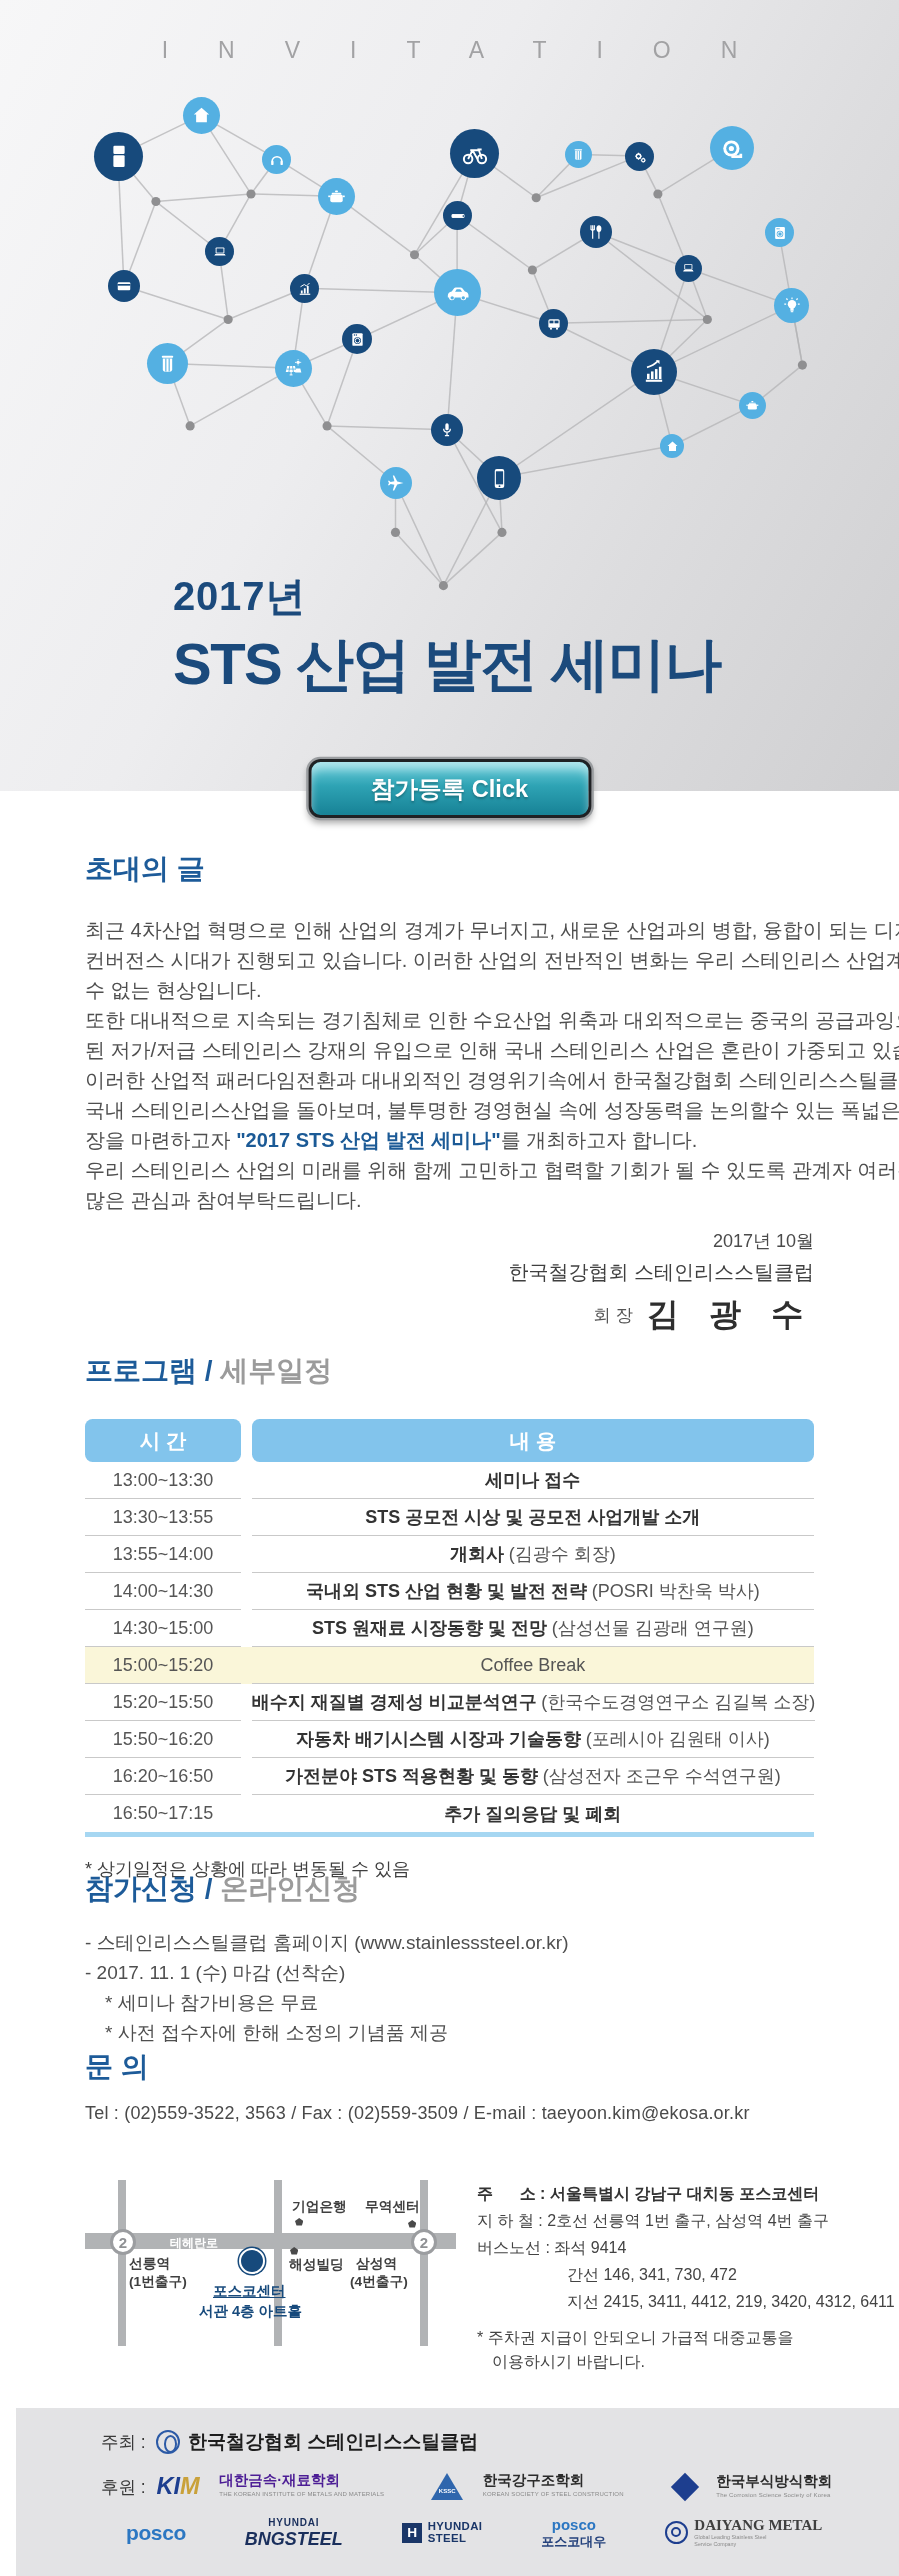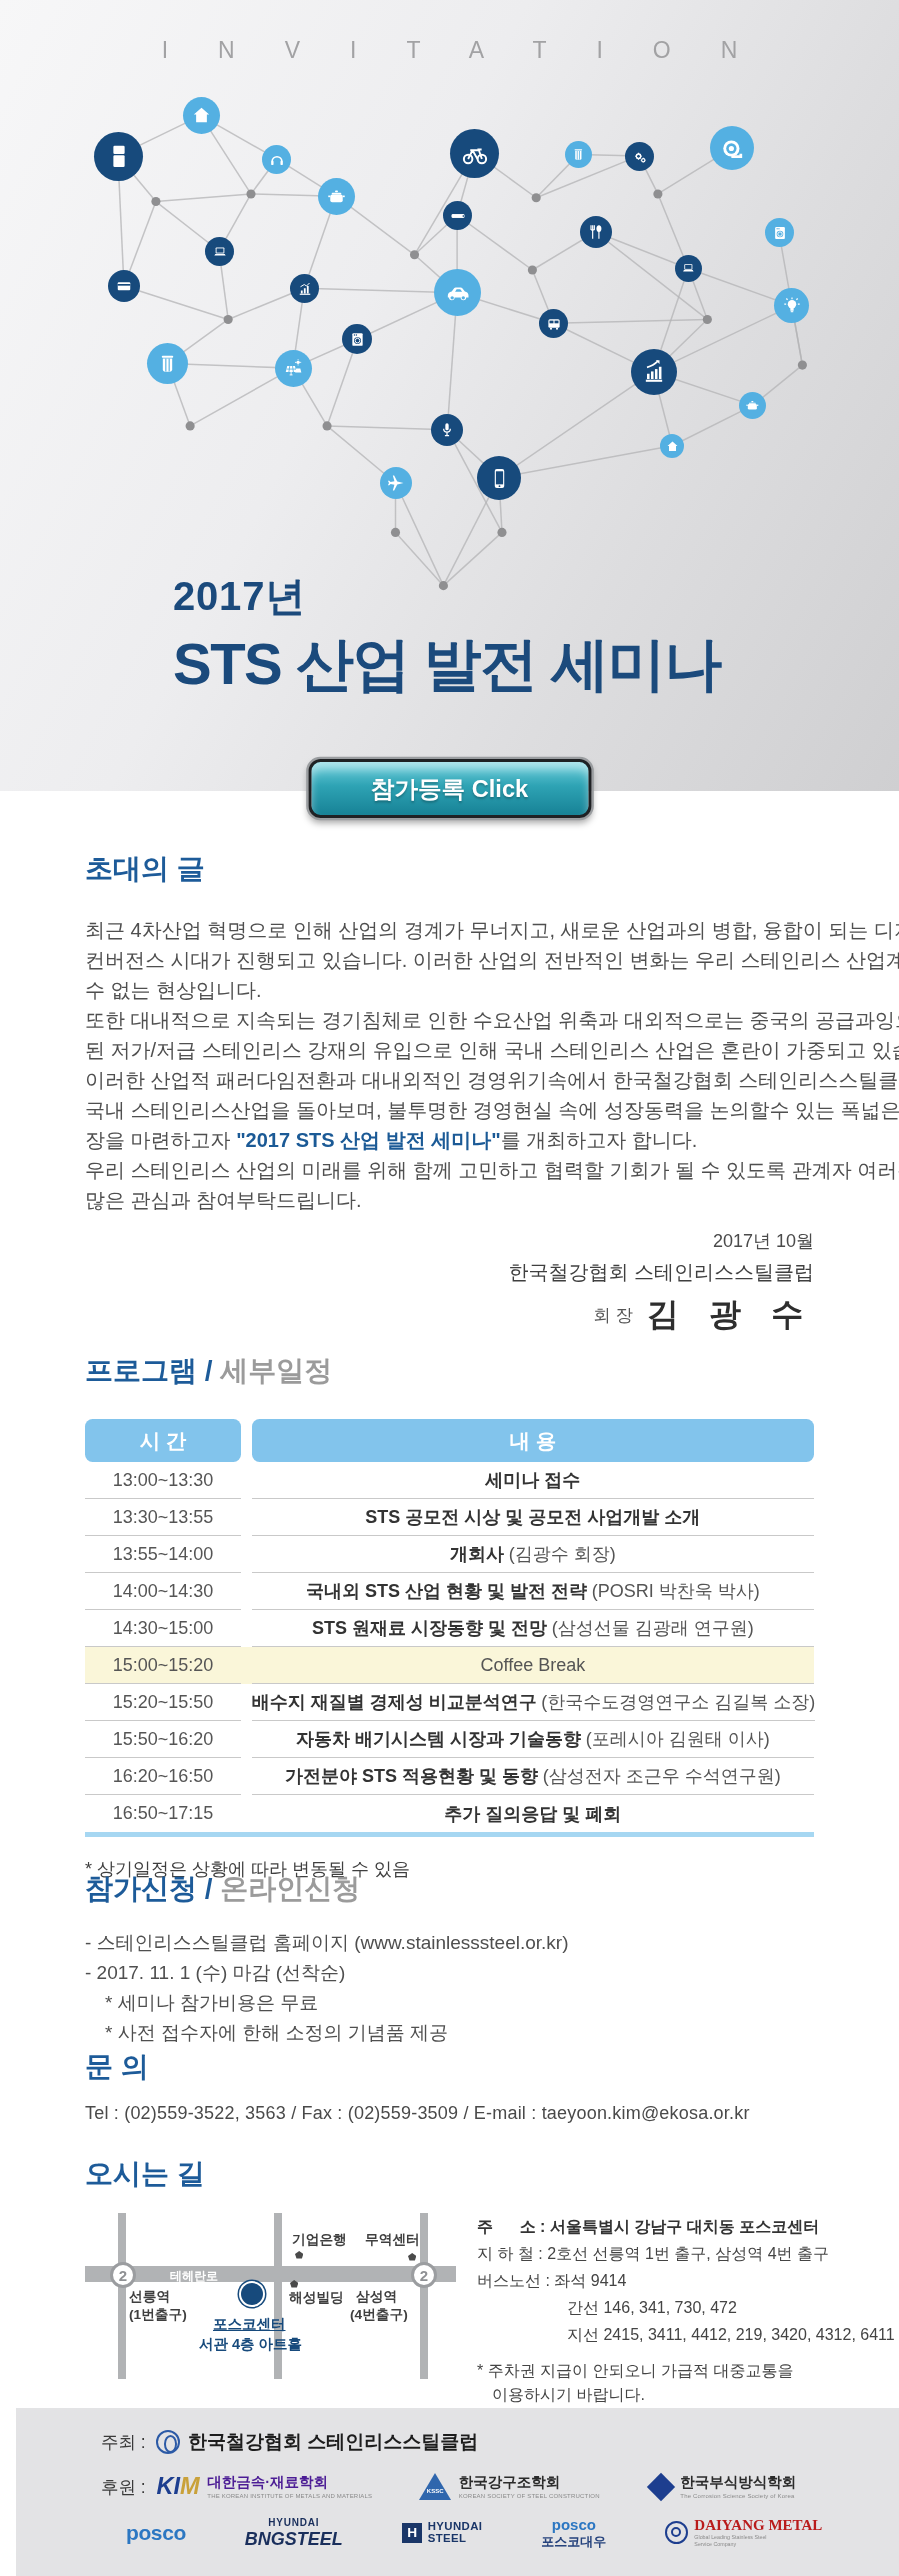--- a/index.html
+++ b/index.html
@@ -94,21 +94,21 @@
 
   
   .footer{position:absolute;left:16px;top:2408px;width:899px;height:168px;background:#e3e3e5;}
   .f-row{display:flex;align-items:center;padding-left:85px;}
   .f-label{font-size:17.5px;color:#3a3a3a;margin-right:10.7px;}
   .host-row{padding-top:21px;}
   .host-logo{width:24px;height:24px;border-radius:50%;border:2.3px solid #2c5aa6;position:relative;margin-right:7.6px;flex:none;}
   .host-logo::after{content:"";position:absolute;left:5.3px;top:3px;width:9px;height:13.7px;border:2.3px solid #2c5aa6;border-radius:50%;}
   .host-name{font-size:19px;font-weight:800;color:#1d1d1d;}
   .sponsor-row{margin-top:18px;}
-  .sponsor{display:flex;align-items:flex-end;margin-right:47px;}
+  .sponsor{display:flex;align-items:flex-start;margin-right:47px;gap:12px;}
   .kim-mark{font-size:23.6px;font-weight:800;font-style:italic;color:#1d3e8f;margin-right:7.6px;}
   .kim-mark .gold{color:#c9a13a;}
   .sp-col{display:flex;flex-direction:column;line-height:1.1;}
   .sp-kr{font-size:14.5px;font-weight:800;color:#2b2b2b;}
   .sp-kr.blue{color:#4c1d95;}
   .sp-en{font-size:6px;color:#8a8a8a;margin-top:2.3px;letter-spacing:0.2px;}
   .kssc-tri{position:relative;width:0;height:0;border-left:16px solid transparent;border-right:16px solid transparent;
       border-bottom:27px solid #2f66ad;margin-right:7.6px;}
   .kssc-tri span{position:absolute;left:-9px;top:15px;width:18px;text-align:center;color:#fff;font-size:6px;font-weight:700;}
   .cor-diamond{width:20px;height:20px;background:#1d3e8f;transform:rotate(45deg);margin:3px 9px 3px 4.6px;flex:none;}
@@ -122,21 +122,21 @@
   .hbox{width:20.5px;height:20.5px;background:#1a3668;color:#fff;font-weight:800;font-size:13.7px;
       display:flex;align-items:center;justify-content:center;margin-right:5.3px;flex:none;}
   .hst{display:flex;flex-direction:column;line-height:1.05;}
   .hst span{font-size:11.4px;font-weight:800;color:#1a3668;letter-spacing:0.4px;}
   .pdw{display:flex;flex-direction:column;align-items:center;line-height:1.1;}
   .pdw .p{font-size:15px;font-weight:800;color:#2c77c2;}
   .pdw .k{font-size:13px;font-weight:800;color:#25427c;margin-top:1.5px;}
   .dy-logo{width:23px;height:23px;border-radius:50%;border:2.3px solid #1d3e8f;position:relative;margin-right:6px;flex:none;}
   .dy-logo::after{content:"";position:absolute;left:3.8px;top:3.8px;width:6px;height:6px;border:2.3px solid #1d3e8f;border-radius:50%;}
   .dy-col{display:flex;flex-direction:column;line-height:1.05;}
-  .dy-name{font-family:"Liberation Serif",serif;font-size:15px;font-weight:700;color:#b91c1c;}
+  .dy-name{font-family:"Liberation Serif",serif;font-size:15px;font-weight:700;color:#404040;}
   .dy-sub{font-size:5.3px;color:#8a8a8a;margin-top:1.5px;}
 </style>
 </head>
 <body>
 
 <div class="page">
 
   <div class="hero">
     <div class="invitation">INVITATION</div>
     <div id="hero-graphic">
@@ -563,21 +563,20 @@
         <div class="sub">* 사전 접수자에 한해 소정의 기념품 제공</div>
       </div>
   </div>
 
   <div class="section contact">
     <div class="sec-h">문 의</div>
     <div class="contact-line">Tel : (02)559-3522, 3563  /  Fax : (02)559-3509  /  E-mail : taeyoon.kim@ekosa.or.kr</div>
   </div>
 
   <div class="section directions">
-    <div class="sec-h">오시는 길</div>
     <div class="dir-row">
       <div class="map">
         <div class="road-v" style="left:33px"></div>
         <div class="road-v" style="left:189px"></div>
         <div class="road-v" style="left:335px"></div>
         <div class="road-h"></div>
         <div class="road-name">테헤란로</div>
         <div class="badge2" style="left:25px;top:49px">2</div>
         <div class="badge2" style="left:326px;top:49px">2</div>
         <div class="map-label" style="left:207px;top:18px">기업은행</div>

